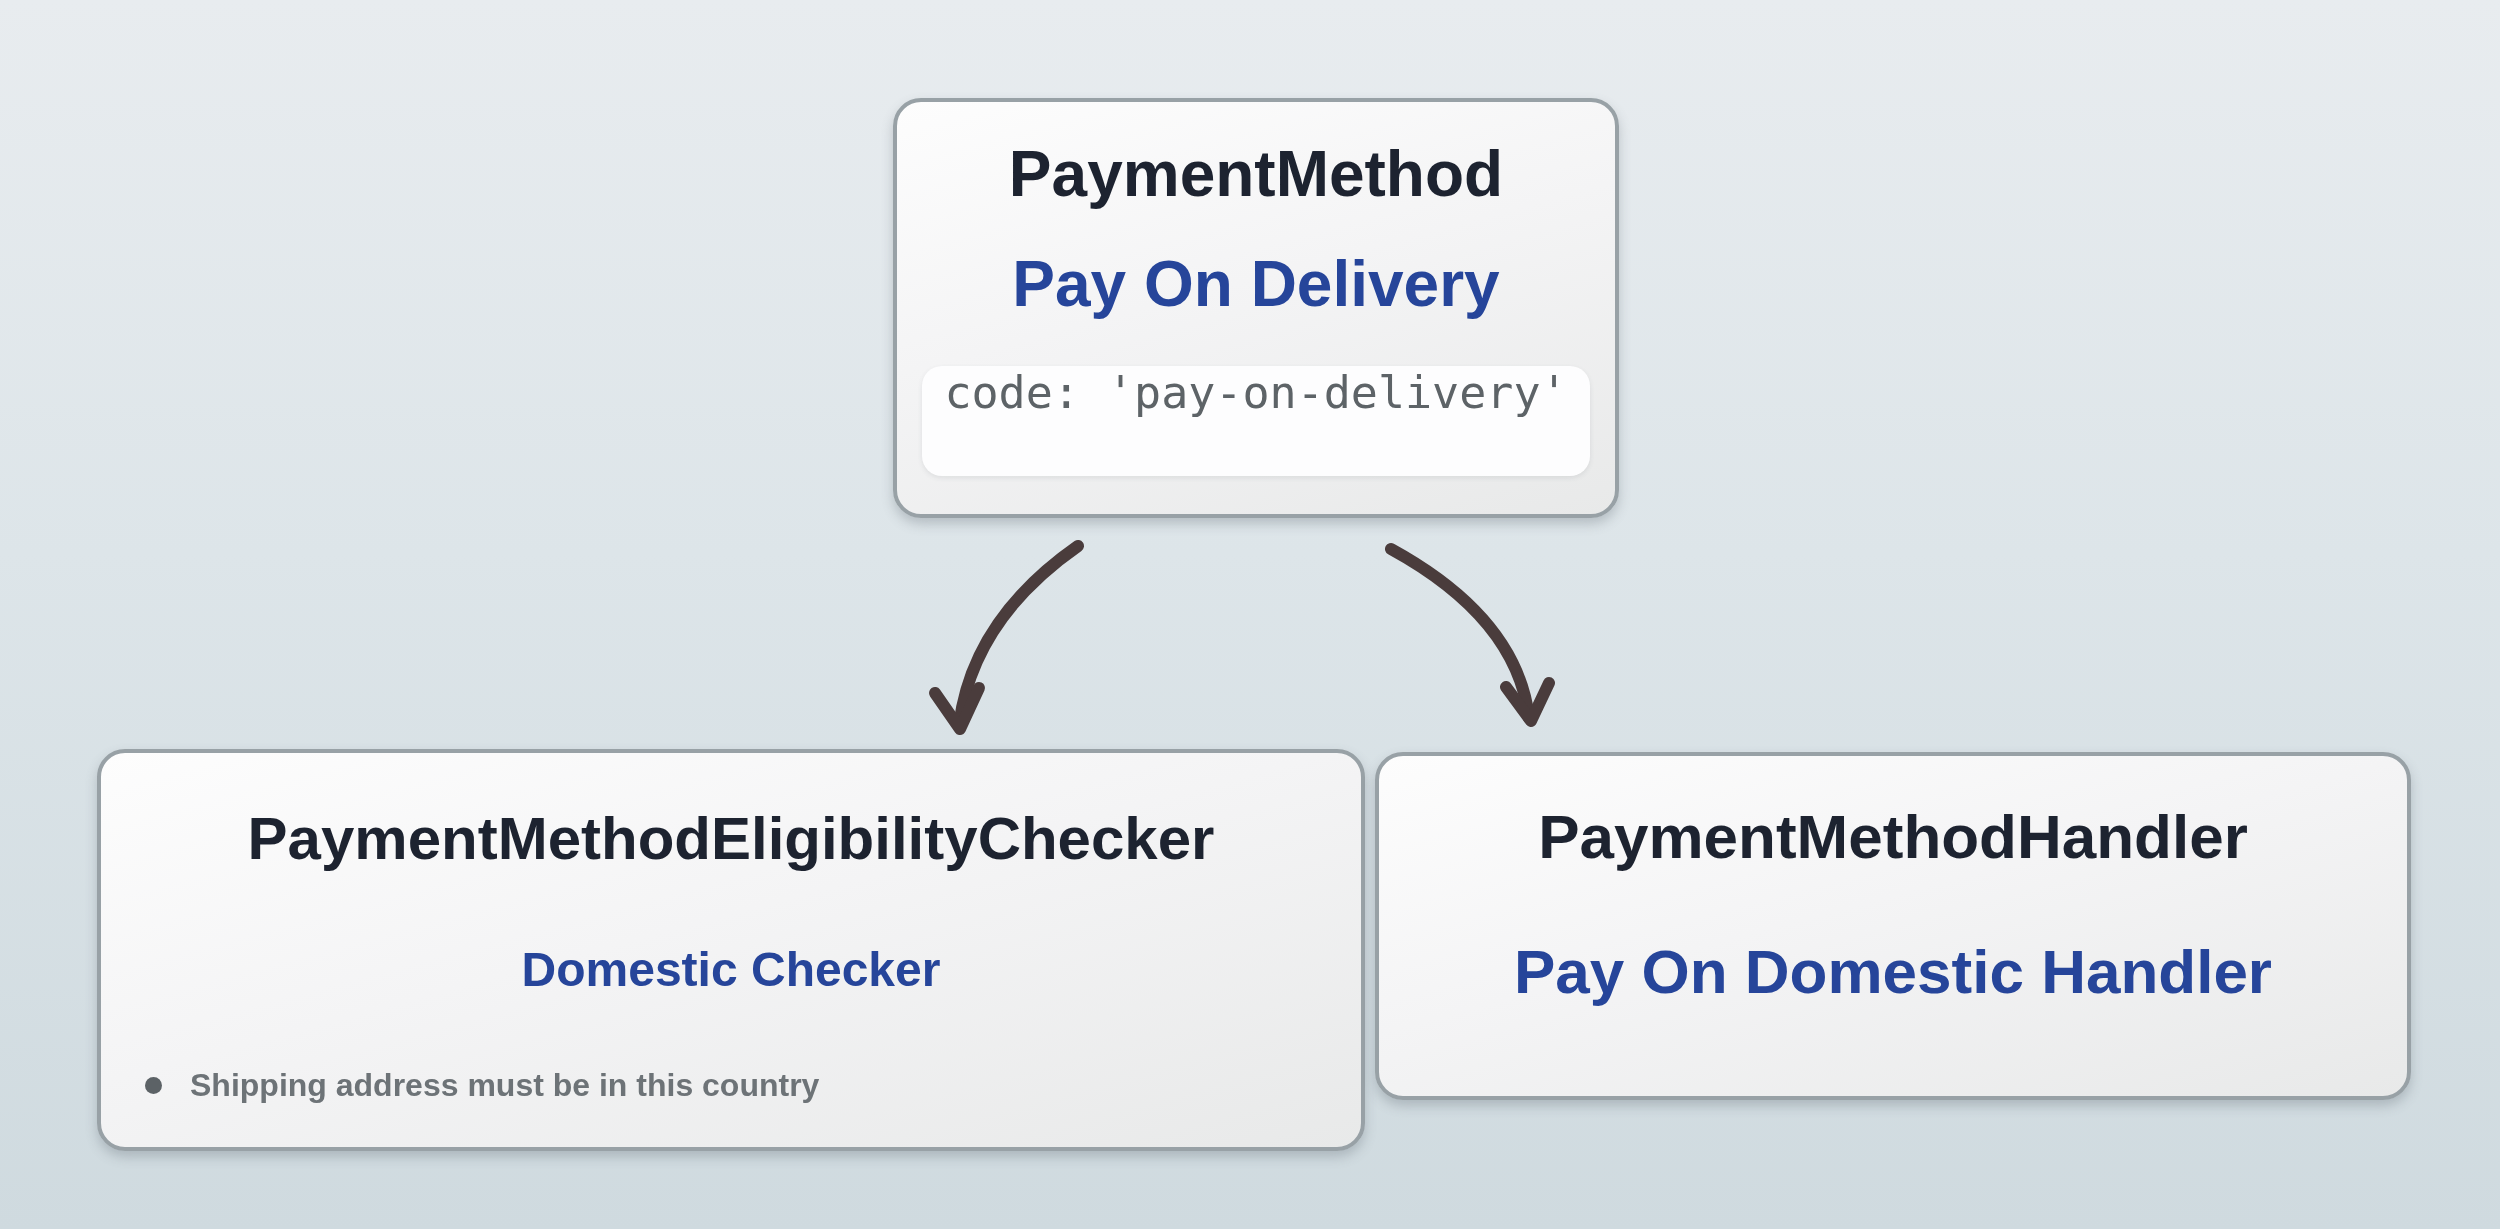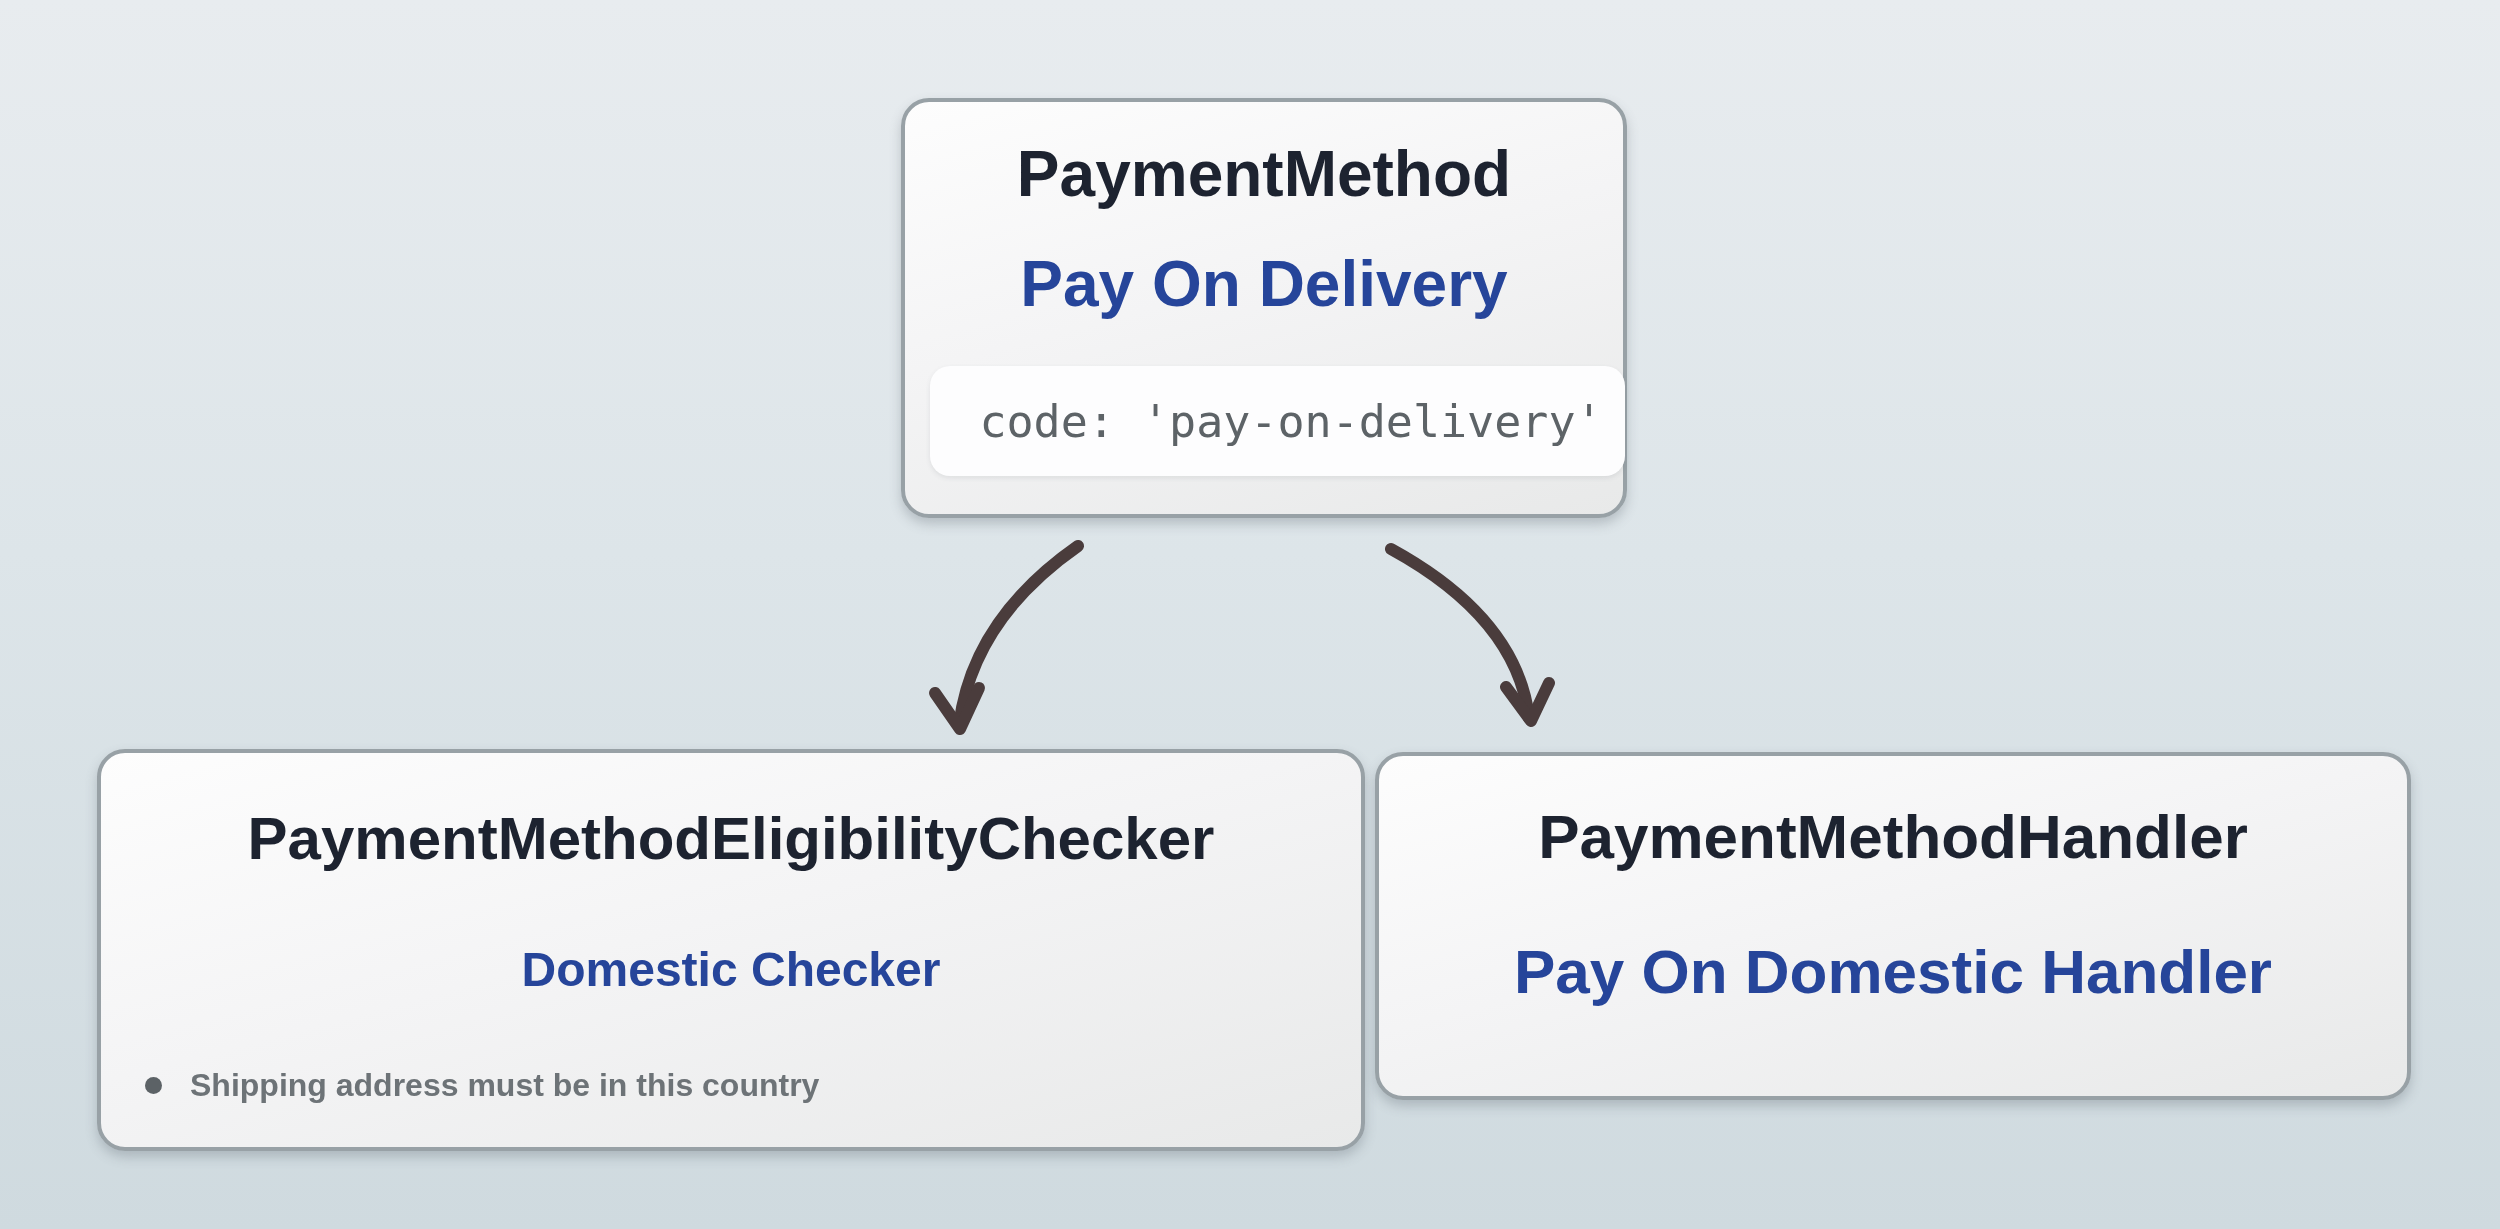--- a/index.html
+++ b/index.html
@@ -31,36 +31,35 @@
     white-space: nowrap;
   }
   .class-name {
     font-weight: bold;
     color: #1d2330;
   }
   .instance-name {
     font-weight: bold;
     color: #26459a;
   }
-  #top-card { left: 893px; top: 98px;  width: 726px;  height: 420px; margin-left: 8px; }
+  #top-card { left: 893px; top: 98px;  width: 726px;  height: 420px; }
   #top-card .class-name    { top: 34px;  font-size: 64px; line-height: 76px; }
   #top-card .instance-name { top: 144px; font-size: 64px; line-height: 76px; }
   .code-pill {
     position: absolute;
     left: 25px;
     top: 264px;
     width: 668px;
     height: 110px;
     background: #fdfdfe;
     border-radius: 20px;
     box-shadow: 0 2px 5px rgba(60, 70, 80, 0.10);
     display: flex;
-    align-items: center;
+    align-items: flex-start;
     justify-content: center;
-    padding-left: 27px;
   }
   .code-text {
     font-family: "DejaVu Sans Mono", "Liberation Mono", monospace;
     font-size: 45px;
     color: #5d6367;
     white-space: pre;
   }
   #left-card { left: 97px; top: 749px; width: 1268px; height: 402px; }
   #left-card .class-name    { top: 48px;  font-size: 60px; line-height: 76px; }
   #left-card .instance-name { top: 180px; font-size: 48px; line-height: 74px; }

